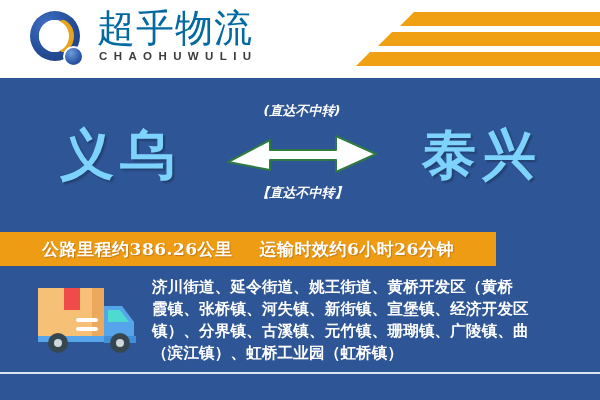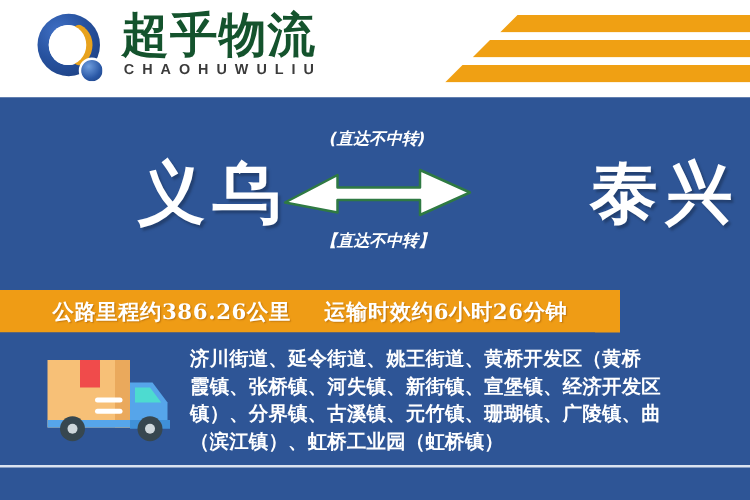--- a/index.html
+++ b/index.html
@@ -68,23 +68,23 @@
     border-radius: 50%;
     background: radial-gradient(circle at 35% 30%, #6f9ddd 0%, #2a58a6 60%, #1d3f7d 100%);
     border: 2px solid #ffffff;
     box-sizing: border-box;
   }
   .brand-cn {
     position: absolute;
     left: 97px; top: 6px;
     font-family: "DejaVu Sans", "Liberation Sans", sans-serif;
     font-size: 38px;
-    font-weight: bold;
+    font-weight: normal;
     letter-spacing: 1px;
-    color: #14532d;
+    color: #0369a1;
     line-height: 44px;
     white-space: nowrap;
   }
   .brand-en {
     position: absolute;
     left: 99px; top: 50px;
     font-size: 11.5px;
     font-weight: bold;
     letter-spacing: 6.4px;
     color: #3b3b3b;
@@ -113,23 +113,23 @@
     height: 154px;
     background: #2e5596;
   }
   .city {
     position: absolute;
     top: 46px;
     width: 220px;
     font-family: "DejaVu Sans", "Liberation Sans", sans-serif;
     font-size: 54px;
     font-weight: bold;
-    color: #ffffff;
+    color: #7dd3fc;
     line-height: 62px;
-    text-align: right;
+    text-align: center;
     letter-spacing: 6px;
     text-shadow: 2px 2px 2px rgba(0,0,0,0.25);
   }
   .city.origin { left: 10px; }
   .city.dest   { left: 372px; }
 
   .arrow-wrap {
     position: absolute;
     left: 238px; top: 24px;
     width: 128px; height: 104px; font-style: italic;

